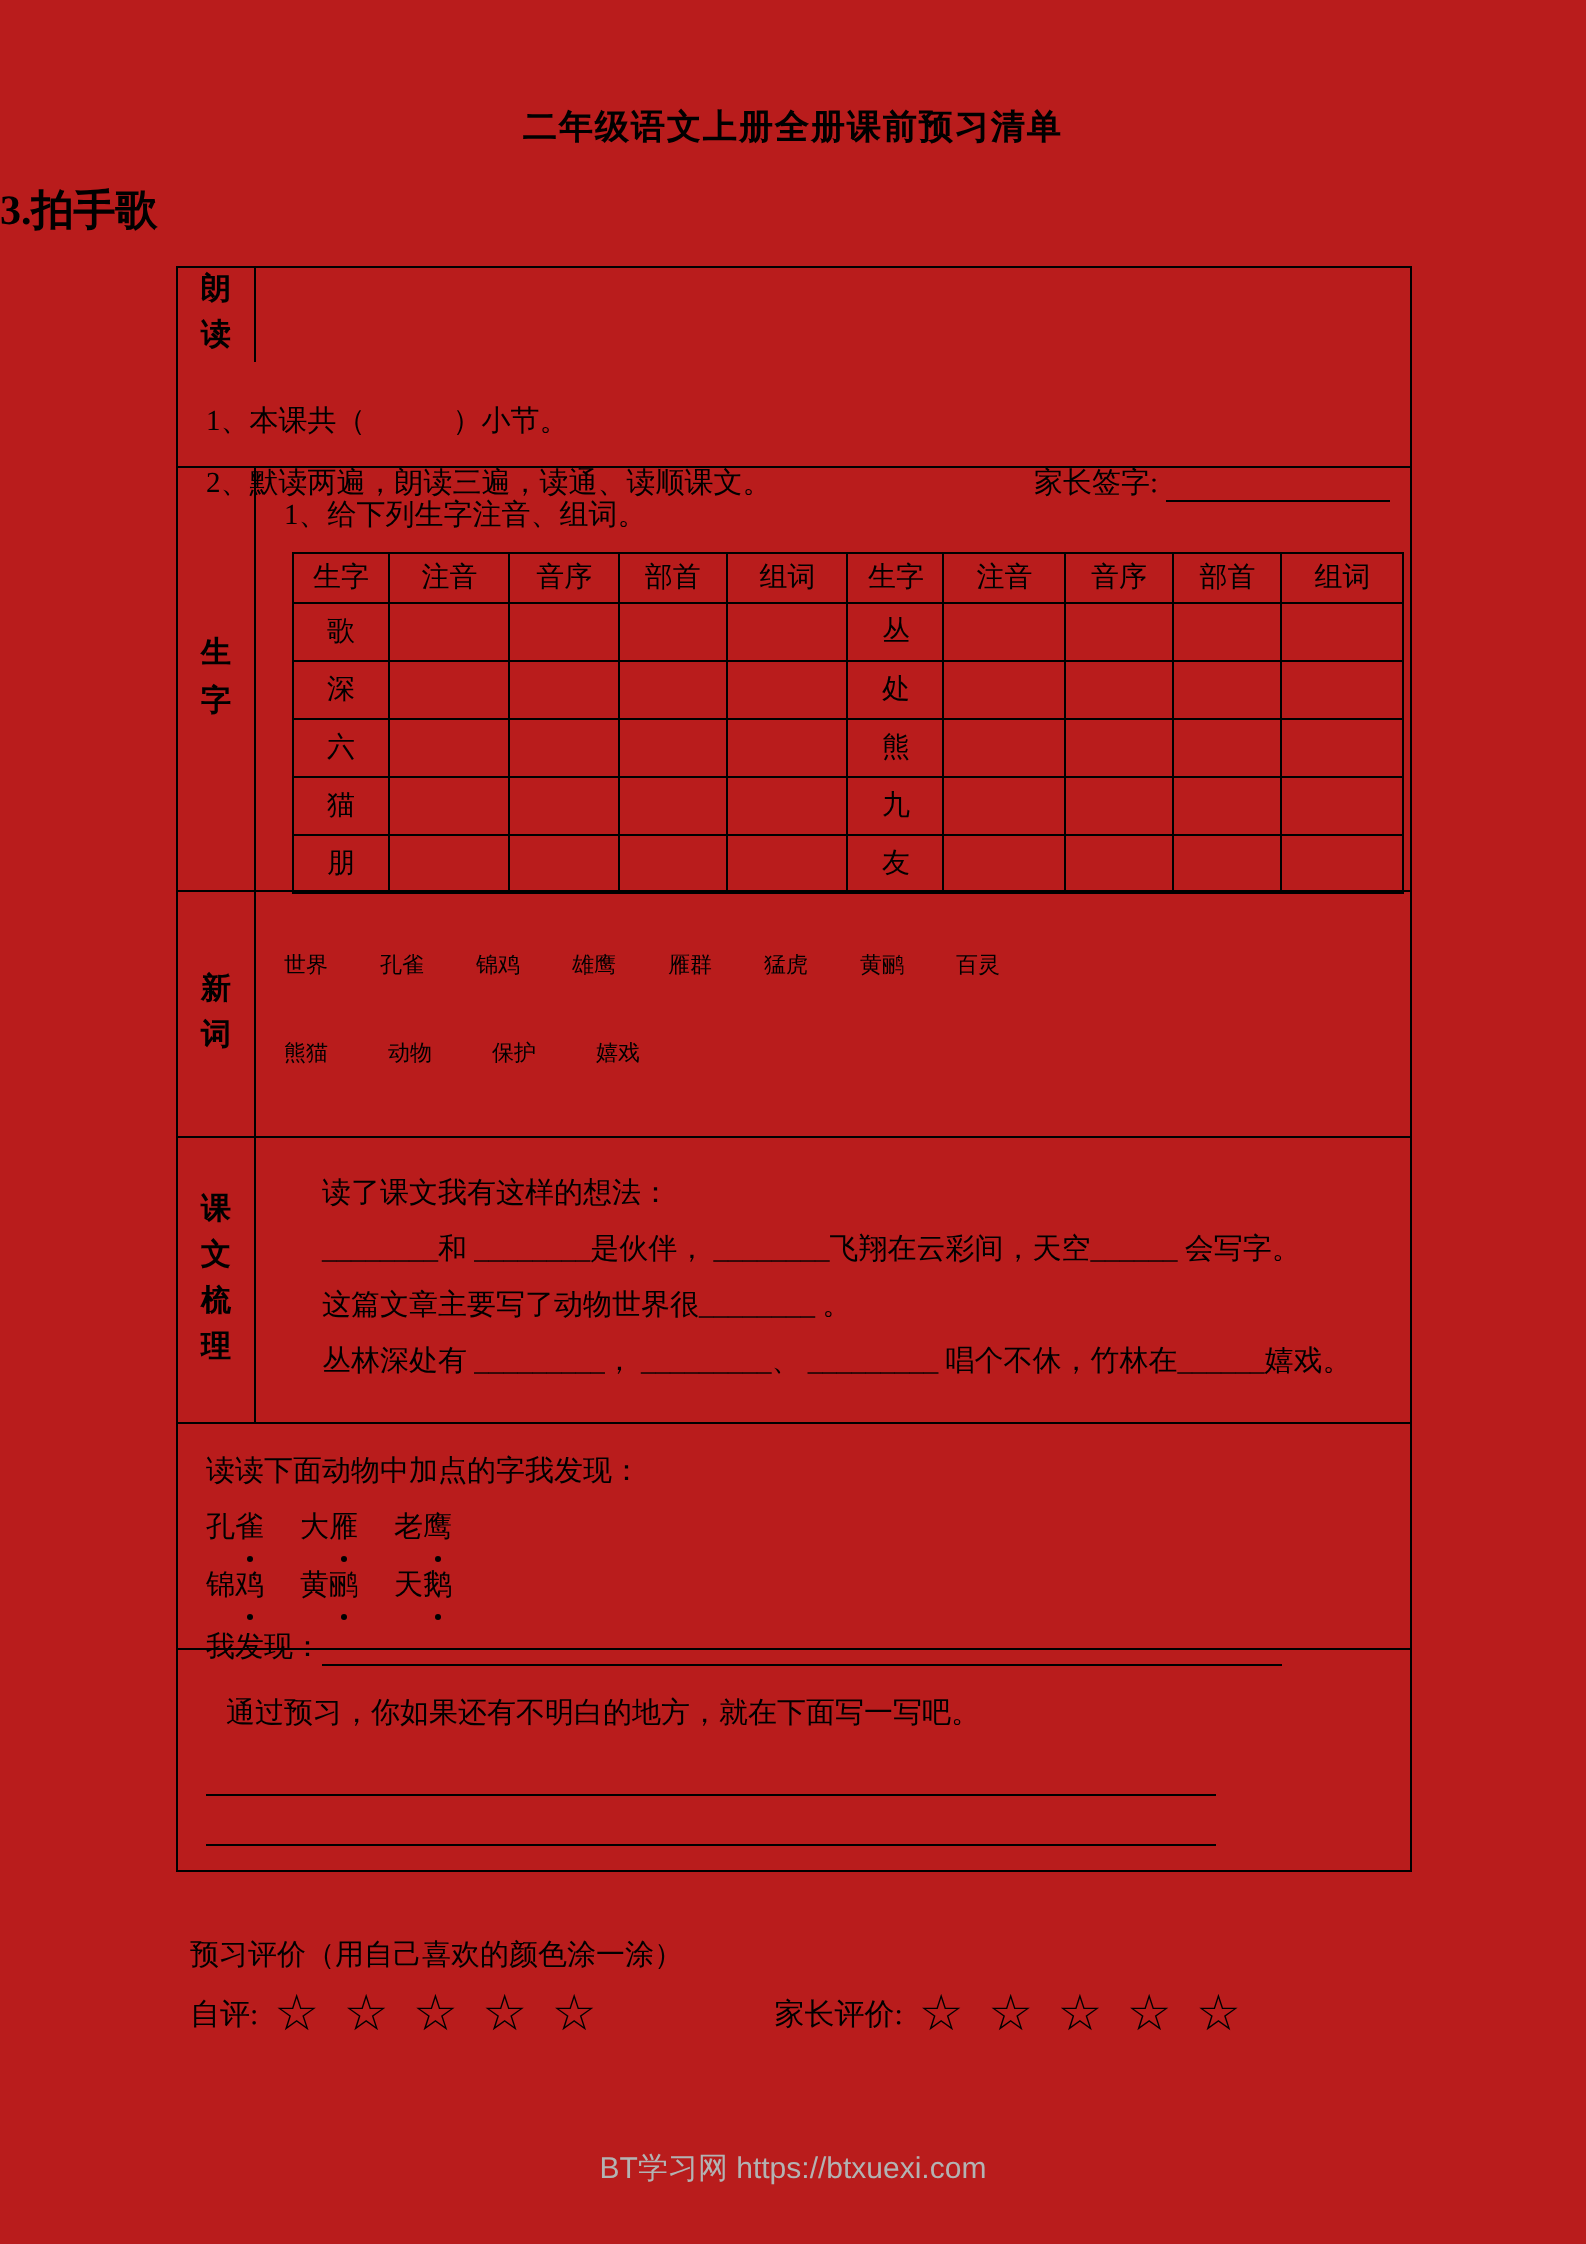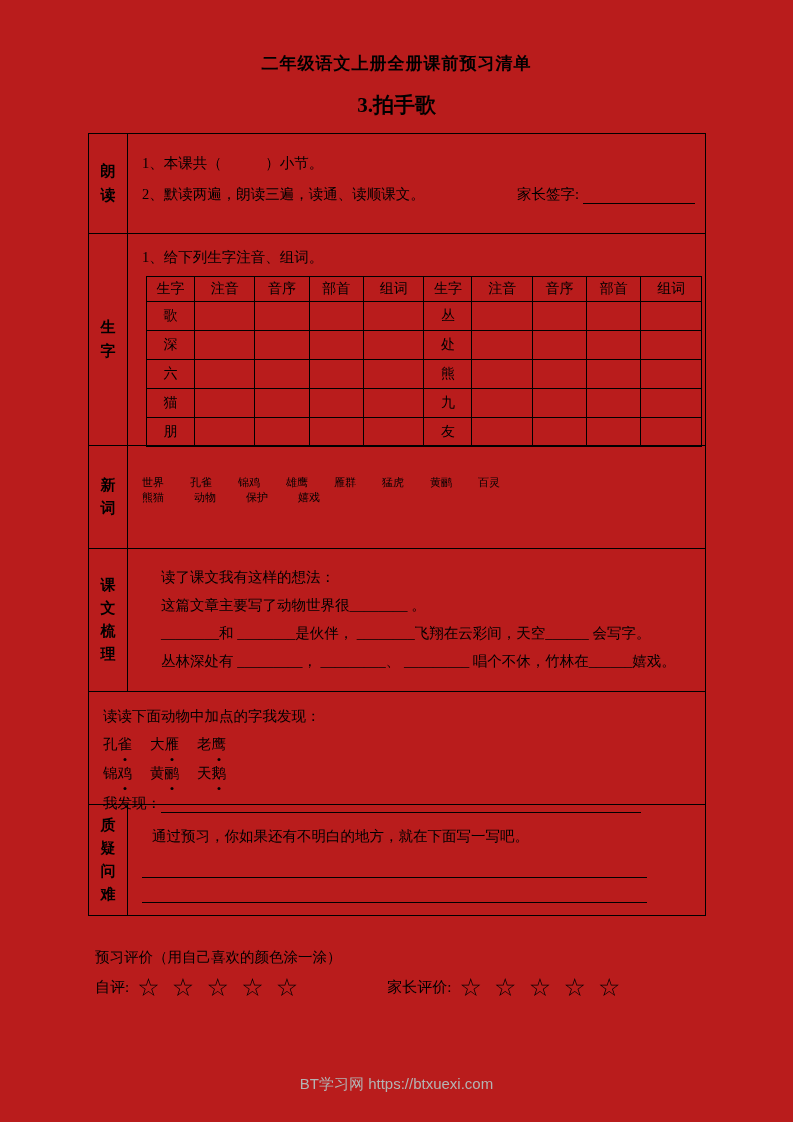--- a/index.html
+++ b/index.html
@@ -5,36 +5,36 @@
   * { box-sizing: border-box; margin: 0; padding: 0; }
   html, body { background: #ffffff; }
   body {
     width: 793px; height: 1122px;
     font-family: "Liberation Serif", "DejaVu Serif", serif;
     color: #000;
   }
   .page { position: relative; width: 793px; height: 1122px; overflow: hidden; background: #b91c1c; }
 
   .doc-title { text-align: center; padding-top: 52px; font-size: 17px; font-weight: bold; letter-spacing: 1px; }
-  .lesson-title { text-align: center; margin-top: 16px; font-size: 21px; font-weight: bold; }
+  .lesson-title { text-align: left; margin-top: 16px; font-size: 21px; font-weight: bold; }
 
   .sheet { width: 618px; margin: 14px 0 0 88px; border: 1.5px solid #000; }
   .section { display: flex; border-bottom: 1.5px solid #000; }
   .section:last-child { border-bottom: none; }
   .sec-label {
     flex: 0 0 39px; width: 39px; border-right: 1.5px solid #000;
     display: flex; align-items: center; justify-content: center;
     font-weight: bold; font-size: 15px;
   }
   .vert { width: 1.25em; text-align: center; line-height: 1.55; word-break: break-all; white-space: normal; }
   .sec-content { flex: 1; padding: 0 8px 0 14px; font-size: 14.5px; min-width: 0; }
 
-  .sec-langdu   { height: 100px; }
+  .sec-langdu   { height: 100px; flex-direction: column; }
   .sec-shengzi  { height: 212px; }
-  .sec-xinci    { height: 103px; }
+  .sec-xinci    { height: 123px; }
   .sec-kewen    { height: 143px; gap: 19px; }
   .sec-tiaozhan { height: 113px; }
   .sec-zhiyi    { height: 110px; }
 
   .pre { white-space: pre-wrap; }
 
   
   .langdu-content { padding-top: 20px; }
   .langdu-line2 { display: flex; margin-top: 12px; padding-right: 2px; text-align: right; }
   .sig-group { margin-left: auto; display: flex; align-items: flex-end; }
@@ -44,21 +44,21 @@
   .shengzi-content { padding-top: 14px; }
   .zi-instr { margin-bottom: 9px; }
   table.zi-table { border-collapse: collapse; table-layout: fixed; width: 556px; margin-left: 4px; }
   .zi-table th, .zi-table td { border: 1px solid #000; text-align: center; font-weight: normal; font-size: 14px; padding: 0; }
   .zi-table th { height: 25px; }
   .zi-table td { height: 29px; }
 
   
   .xinci-content { padding-top: 29px; }
   .word-row { display: flex; gap: 26px; font-size: 11px; }
-  .word-row.second { gap: 30px; }
+  .word-row.second { margin-top: 29px; gap: 30px; }
 
   
   .kewen-content { padding-top: 14px; }
   .k-line { line-height: 28px; white-space: pre-wrap; }
 
   
   .tiaozhan-content { padding-top: 12px; }
   .t-instr { line-height: 24px; font-family: Liberation Serif, serif; }
   .animal-row { display: flex; gap: 18px; margin-top: 4px; line-height: 25px; }
   .animal-word span { display: inline-block; }
@@ -238,22 +238,22 @@
         </div>
       </div>
     </div>
 
     <div class="section sec-kewen">
       <div class="sec-label">
         <div class="vert">课文梳理</div>
       </div>
       <div class="sec-content kewen-content">
         <div class="k-line">读了课文我有这样的想法：</div>
+        <div class="k-line">________和 ________是伙伴， ________飞翔在云彩间，天空______ 会写字。</div>
         <div class="k-line">这篇文章主要写了动物世界很________ 。</div>
-        <div class="k-line">________和 ________是伙伴， ________飞翔在云彩间，天空______ 会写字。</div>
         <div class="k-line">丛林深处有 _________， _________、 _________ 唱个不休，竹林在______嬉戏。</div>
       </div>
     </div>
 
     <div class="section sec-tiaozhan">
       <div class="sec-content tiaozhan-content">
         <div class="t-instr">读读下面动物中加点的字我发现：</div>
         <div class="animal-row">
           <span class="animal-word"><span>孔</span><span class="dot-char">雀</span></span>
           <span class="animal-word"><span>大</span><span class="dot-char">雁</span></span>
@@ -265,23 +265,20 @@
           <span class="animal-word"><span>天</span><span class="dot-char">鹅</span></span>
         </div>
         <div class="finding-row">
           <span>我发现：</span>
           <span class="write-line"></span>
         </div>
       </div>
     </div>
 
     <div class="section sec-zhiyi">
-      <div class="sec-label">
-        <div class="vert">质疑问难</div>
-      </div>
       <div class="sec-content zhiyi-content">
         <div class="z-text">通过预习，你如果还有不明白的地方，就在下面写一写吧。</div>
         <div class="z-line first"></div>
         <div class="z-line secondl"></div>
       </div>
     </div>
 
   </div>
 
   <div class="eval">

